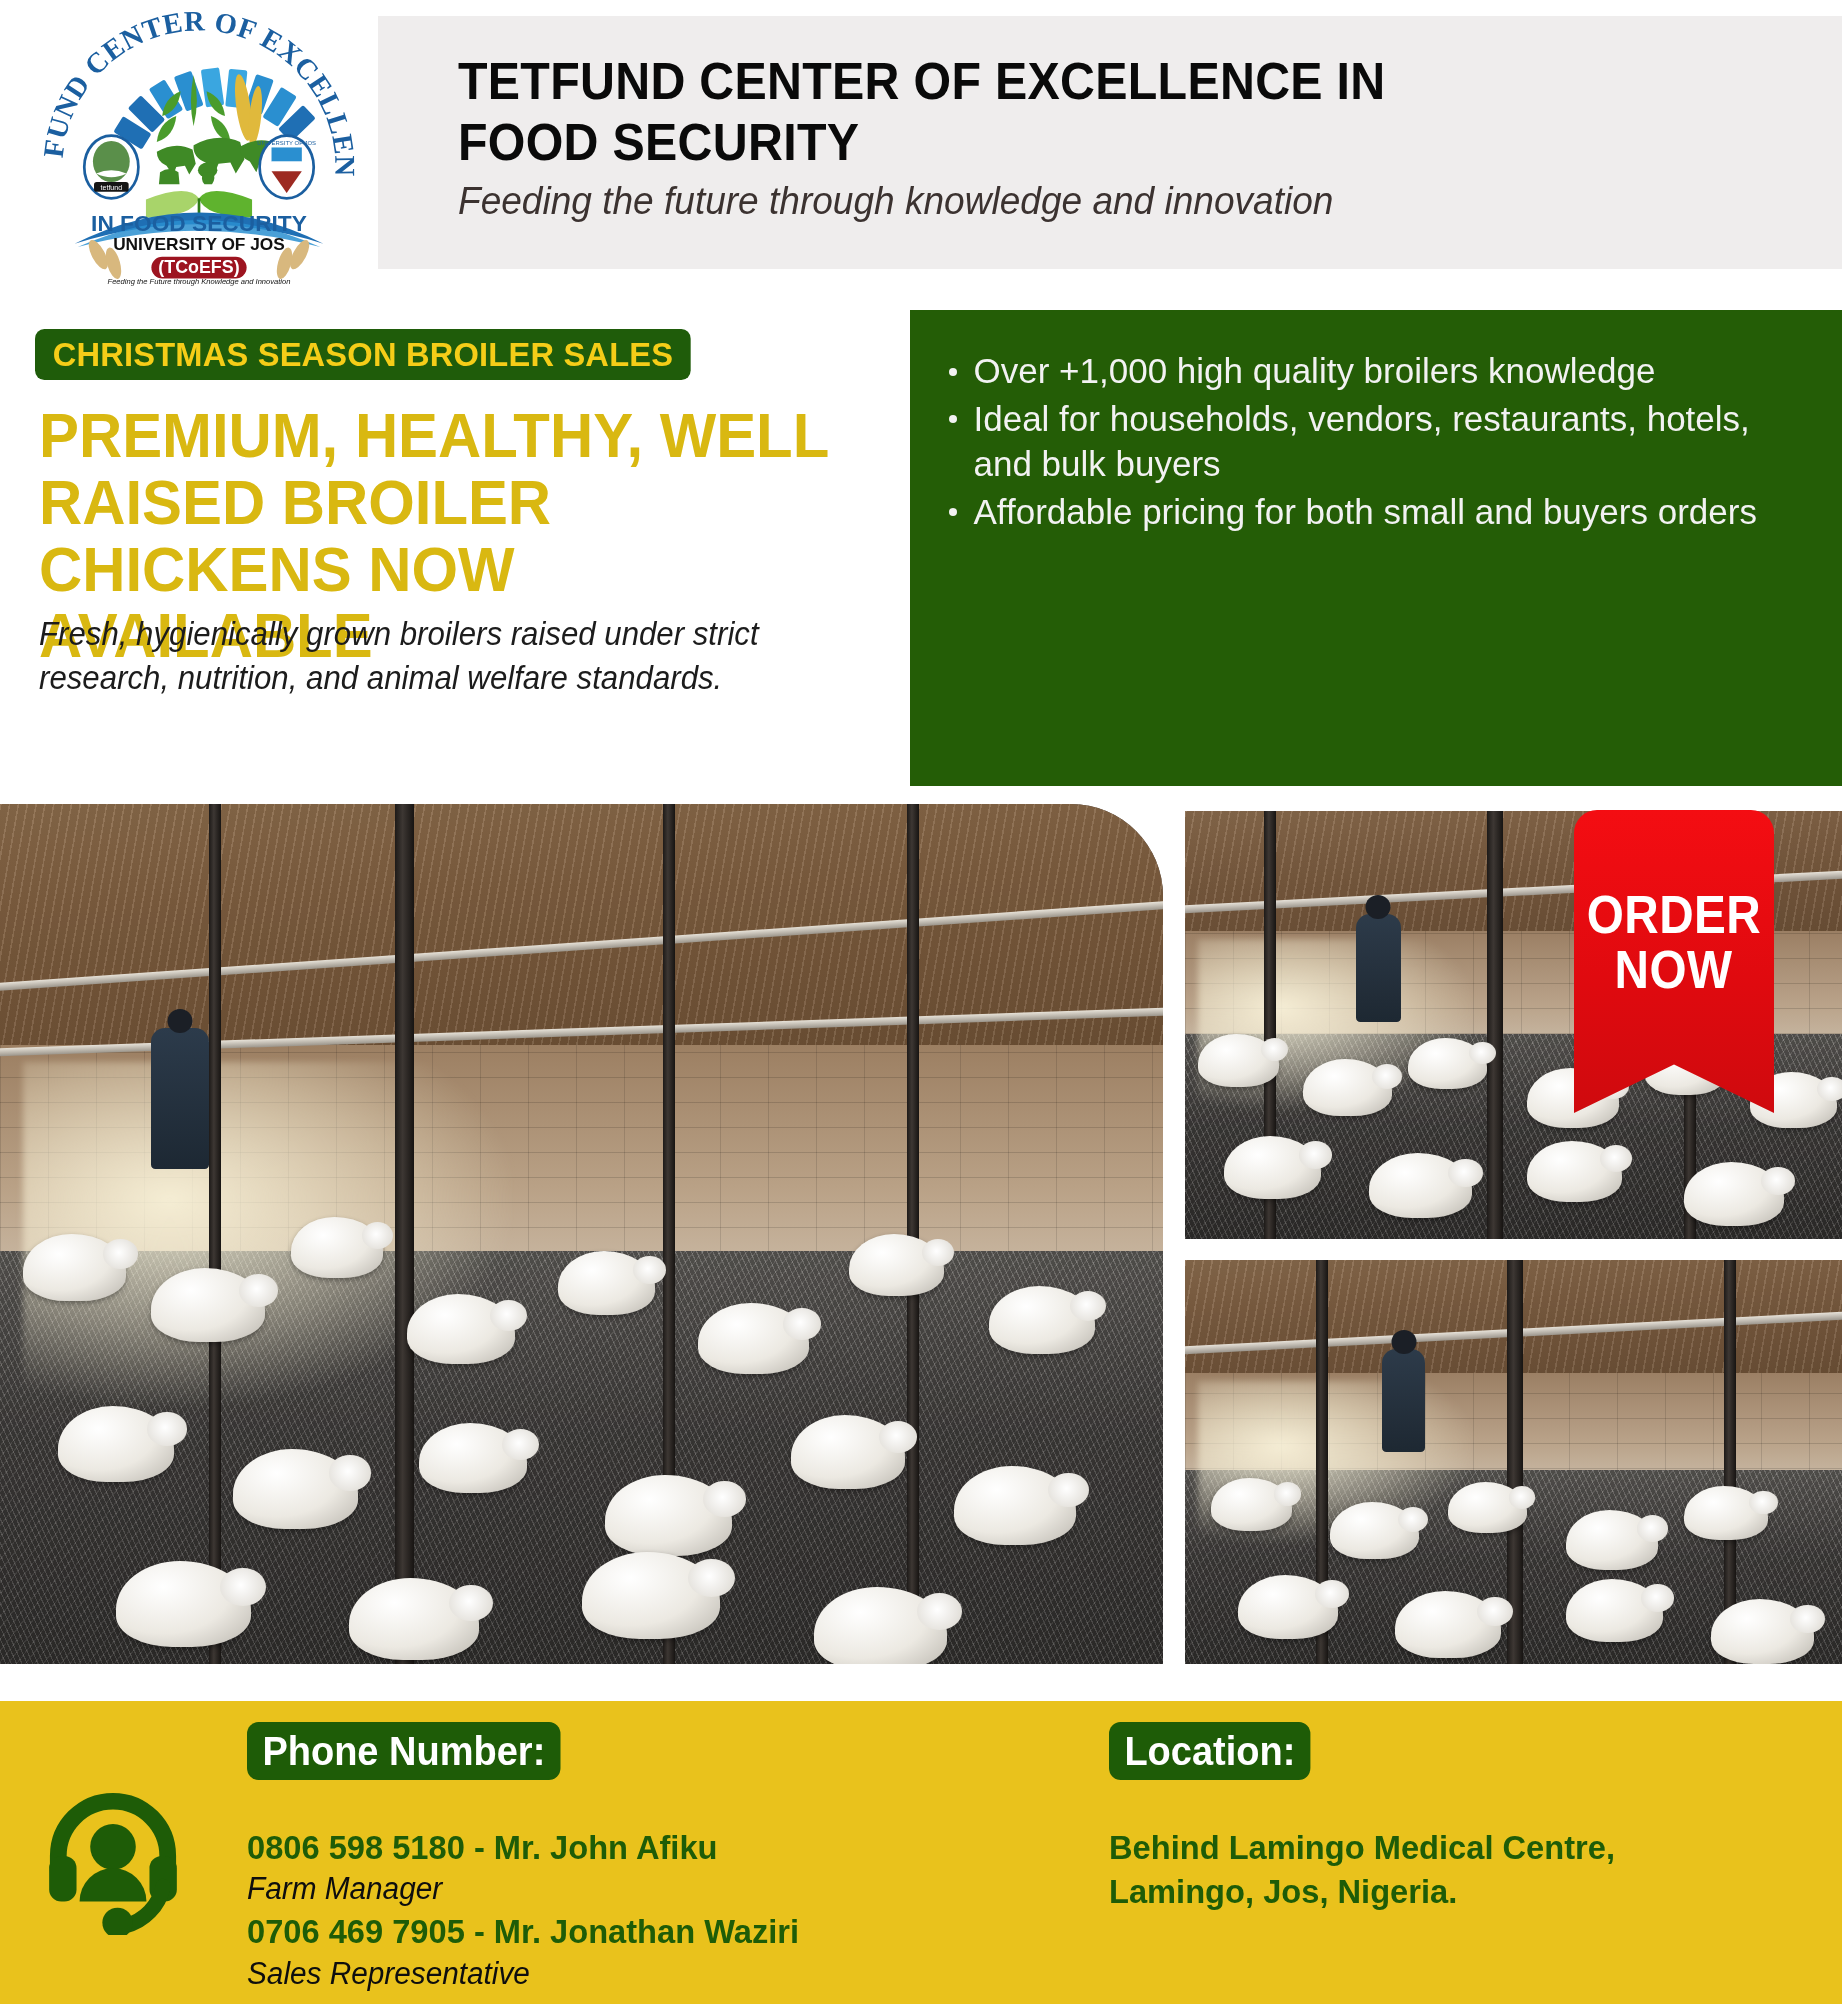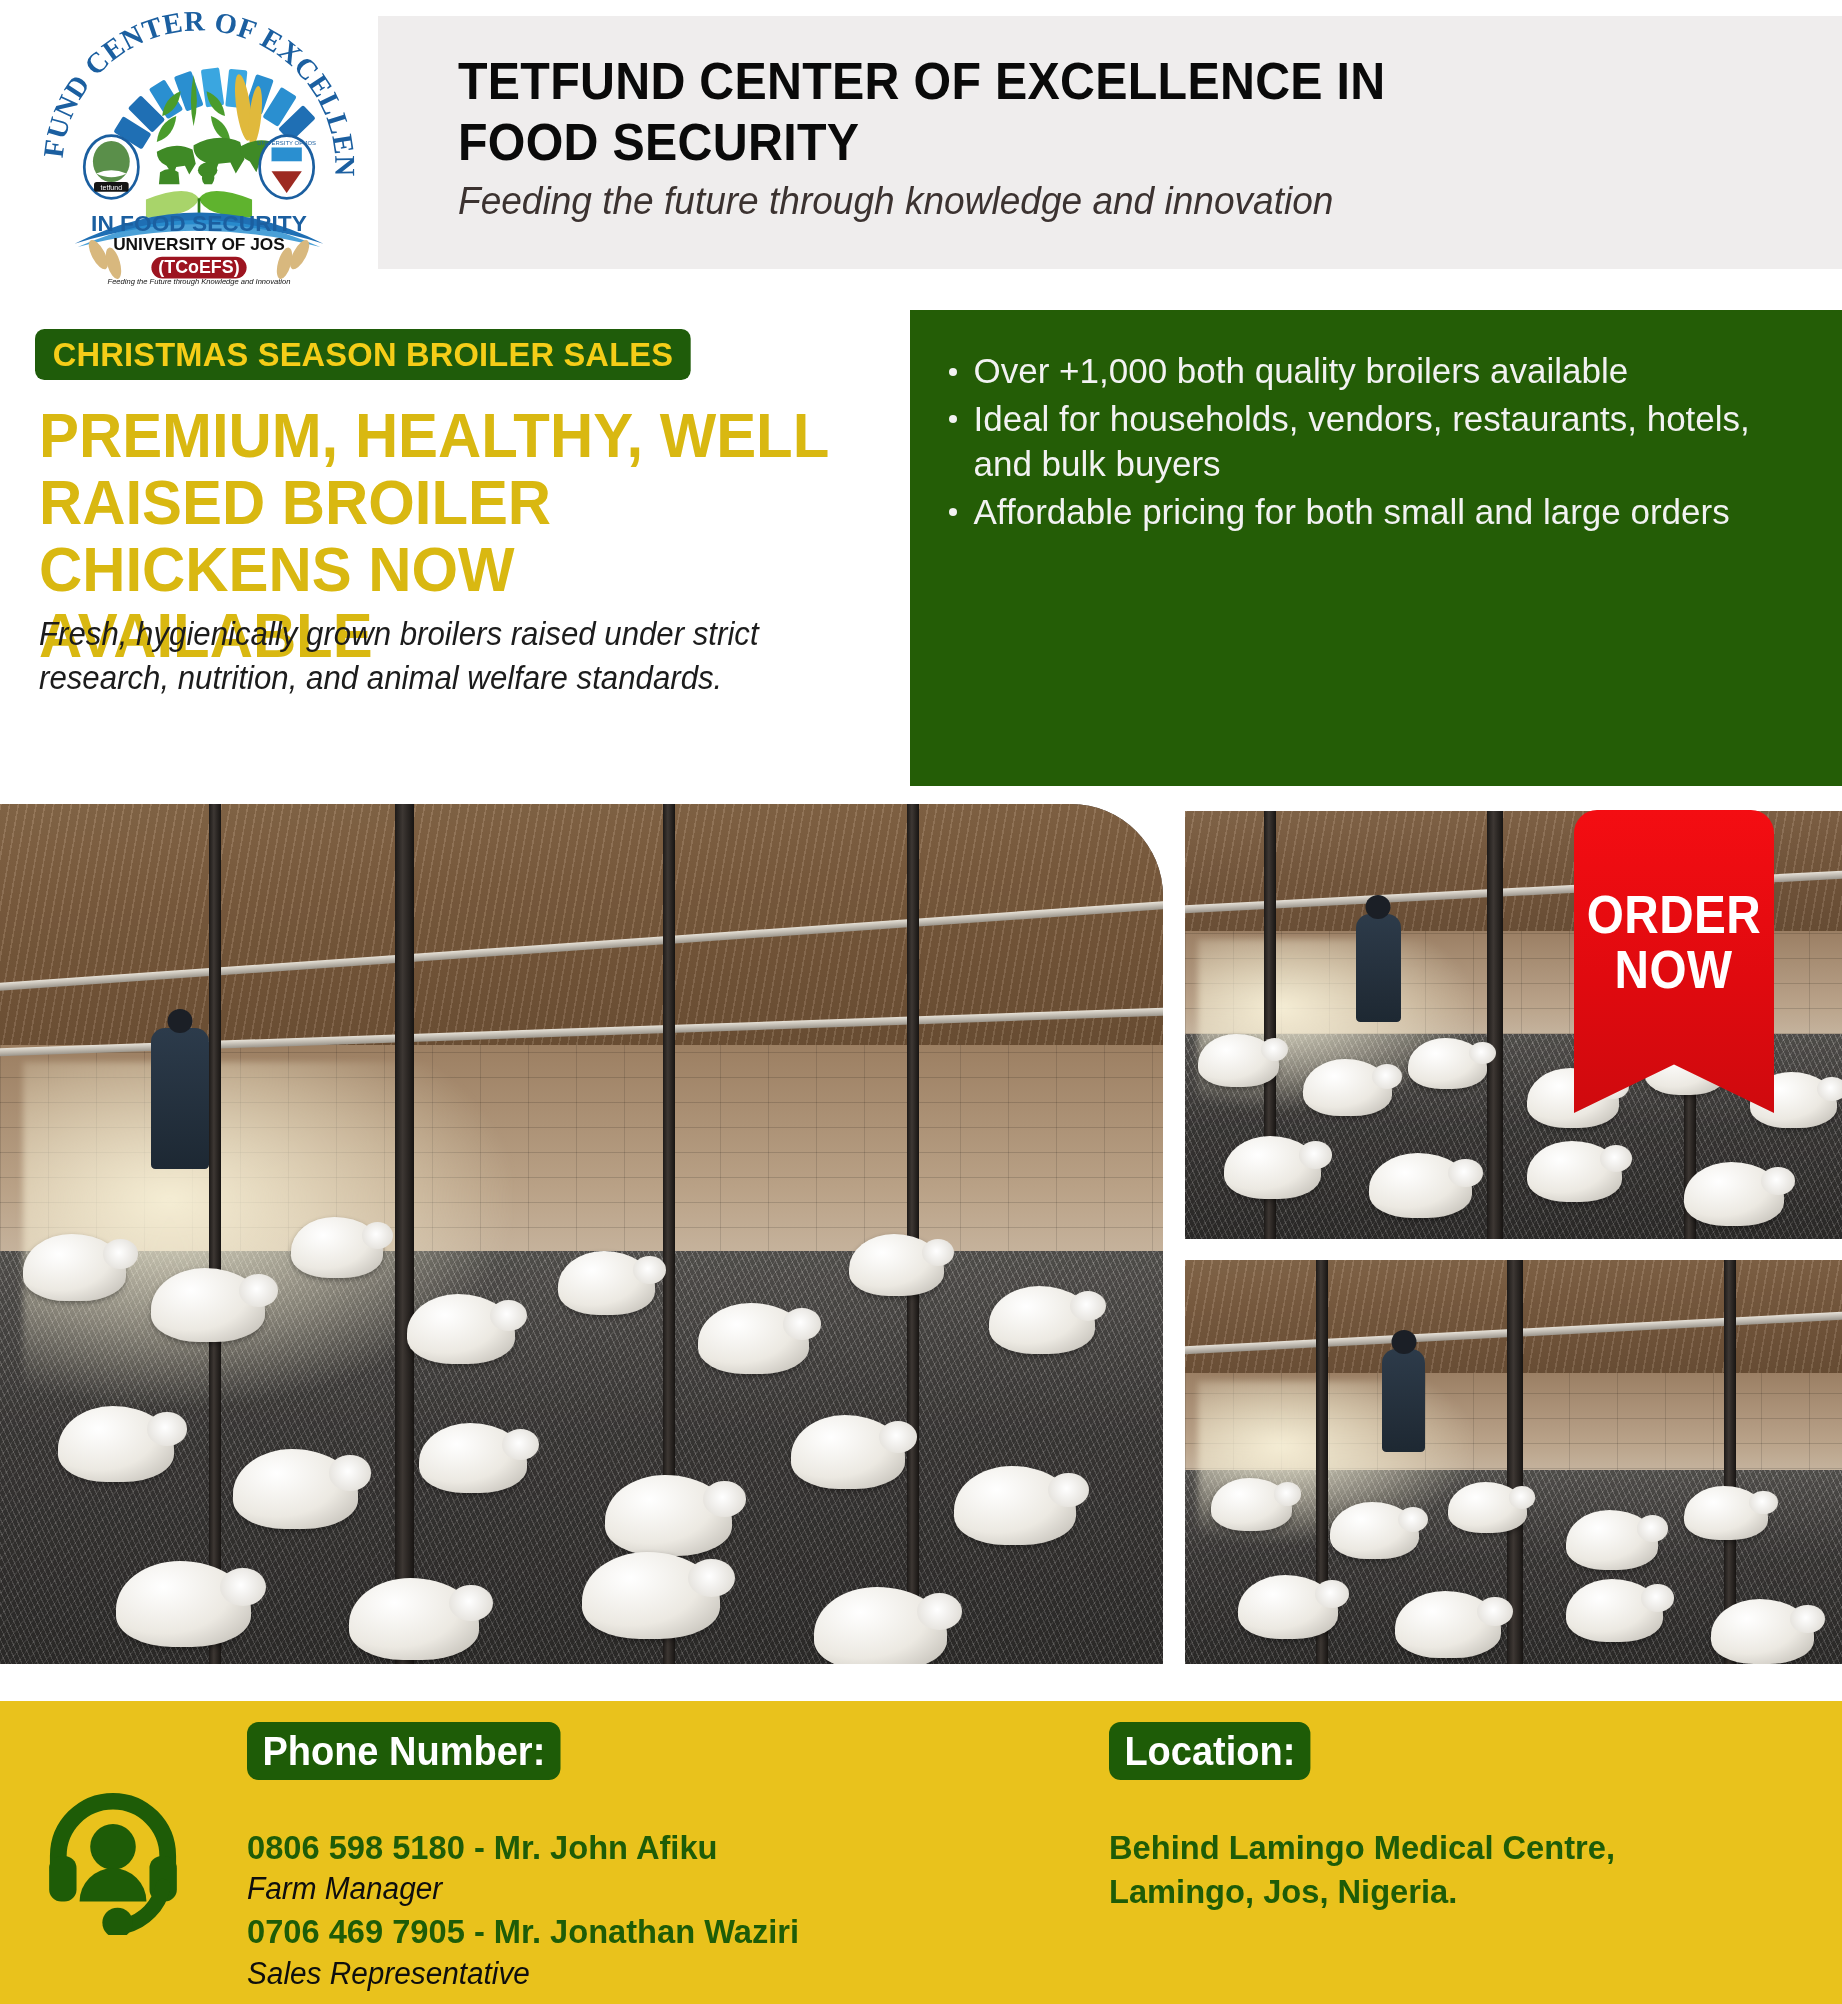--- a/index.html
+++ b/index.html
@@ -406,23 +406,23 @@
 
   <div class="header-title">TETFUND CENTER OF EXCELLENCE IN FOOD SECURITY</div>
   <div class="header-tagline">Feeding the future through knowledge and innovation</div>
 
   <div class="tag-badge">CHRISTMAS SEASON BROILER SALES</div>
   <div class="headline">PREMIUM, HEALTHY, WELL RAISED BROILER CHICKENS NOW AVAILABLE</div>
   <div class="subcopy">Fresh, hygienically grown broilers raised under strict research, nutrition, and animal welfare standards.</div>
 
   <div class="green-panel">
     <ul class="bullets">
-      <li>Over +1,000 both quality broilers available</li>
+      <li>Over +1,000 high quality broilers knowledge</li>
       <li> Ideal for households, vendors, restaurants, hotels, and bulk buyers</li>
-      <li> Affordable pricing for both small and large orders</li>
+      <li> Affordable pricing for both small and buyers orders</li>
     </ul>
   </div>
 
   <div class="photo photo-main">
     <div class="coop">
       <div class="ceiling"></div>
       <div class="wall"></div>
       <div class="litter"></div>
       <div class="sunbeam"></div>
       <div class="beam" style="top:16%; transform:rotate(-4deg);"></div>

